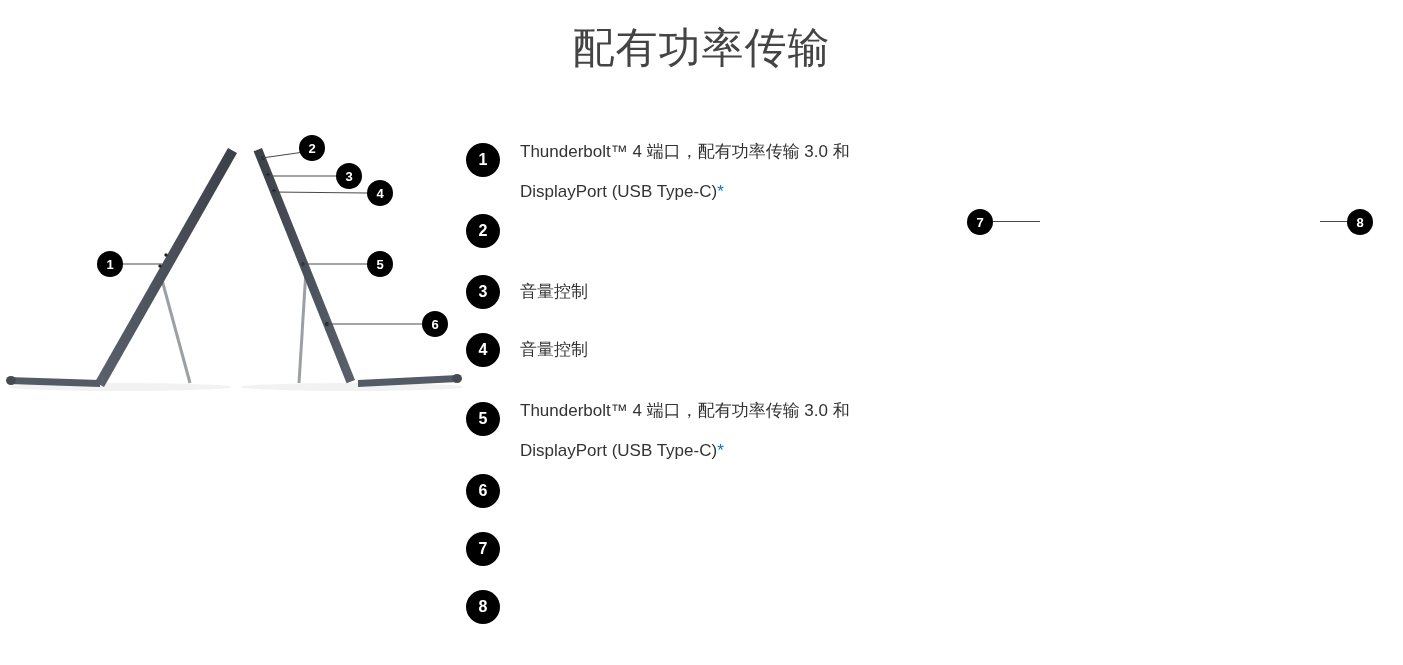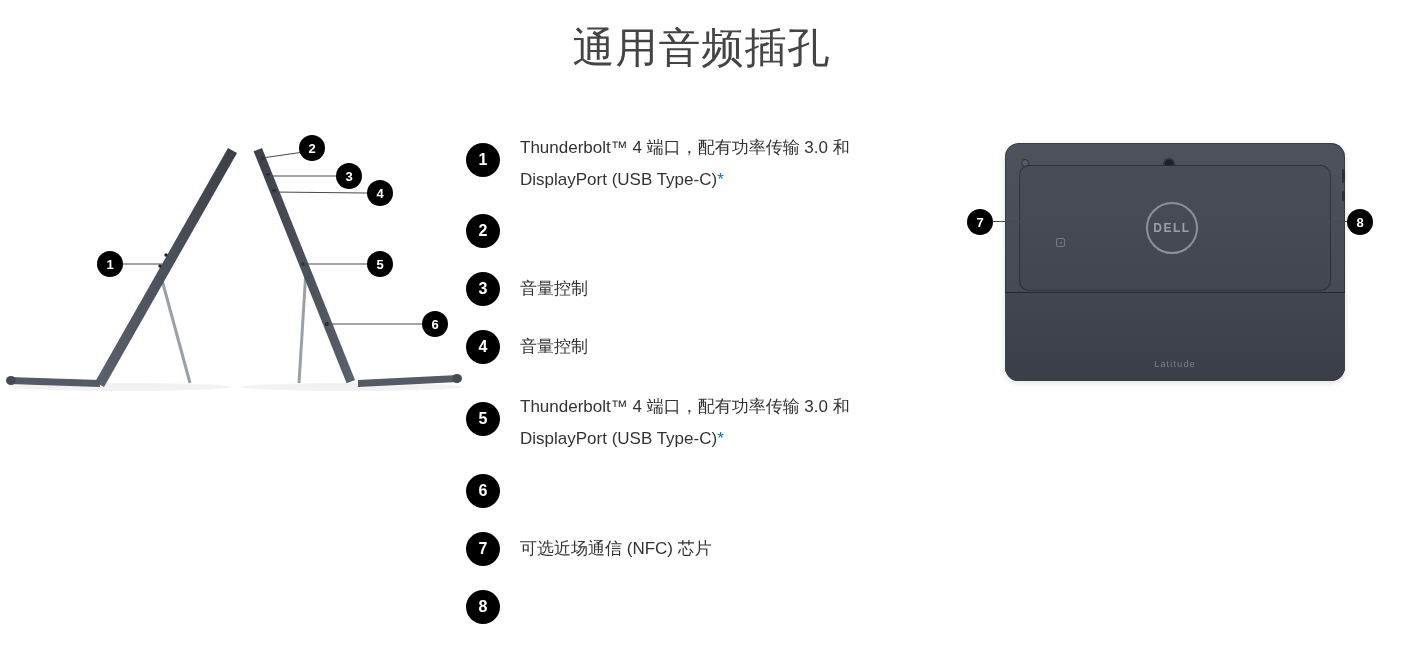--- a/index.html
+++ b/index.html
@@ -15,21 +15,21 @@
   
   .badge {
     background:#000; color:#fff; border-radius:50%;
     display:flex; align-items:center; justify-content:center; font-weight:bold;
   }
   .badge-sm { position:absolute; width:26px; height:26px; font-size:13px; }
   .badge-lg { width:34px; height:34px; font-size:16px; flex:0 0 34px; }
   
   .legend { position:absolute; left:466px; top:0; width:470px; }
   .legend-item { position:absolute; left:0; display:flex; gap:20px; align-items:center; }
-  .legend-text { font-size:17px; line-height:32px; color:#333; width:400px; }
+  .legend-text { font-size:17px; line-height:40px; color:#333; width:400px; }
   .legend-item.multiline { align-items:flex-start; }
   .legend-item.multiline .legend-text { margin-top:-11px; }
   .asterisk { color:#0672cb; }
   
   .side-views { position:absolute; left:0; top:130px; width:465px; height:265px; }
   
   .tablet-back {
     position:absolute; left:1005px; top:143px; width:340px; height:238px;
     border-radius:14px; background:linear-gradient(180deg,#4d525d 0%,#454a54 60%,#3d414b 100%);
     box-shadow: inset 0 0 0 1px rgba(0,0,0,.25), 0 2px 6px rgba(0,0,0,.12);
@@ -74,21 +74,21 @@
     content:""; position:absolute; left:2.5px; top:2.5px; width:2px; height:2px;
     border-radius:50%; background:rgba(255,255,255,.28);
   }
   .hline { position:absolute; height:1px; background:#4a4a4a; }
 </style>
 </head>
 <body>
 
 <div class="page">
 
-  <h1 class="page-title">通用音频插孔</h1>
+  <h1 class="page-title">配有功率传输</h1>
 
   <div class="side-views">
     <svg width="465" height="265" viewBox="0 0 465 265">
       <defs>
         <linearGradient id="gA" x1="0" y1="0" x2="1" y2="0">
           <stop offset="0" stop-color="#5b626d"></stop>
             <stop offset="1" stop-color="#3b3f48"></stop>
         </linearGradient>
         <linearGradient id="gB" x1="0" y1="0" x2="1" y2="0">
           <stop offset="0" stop-color="#3b3f48"></stop>
@@ -157,41 +157,27 @@
       <div class="badge badge-lg">5</div>
       <div class="legend-text"><span>Thunderbolt™ 4 端口，配有功率传输 3.0 和 DisplayPort (USB Type-C)</span><span class="asterisk">*</span></div>
     </div>
 
     <div class="legend-item" style="top:474px;">
       <div class="badge badge-lg">6</div>
     </div>
 
     <div class="legend-item" style="top:532px;">
       <div class="badge badge-lg">7</div>
-      <div class="legend-text"><span>可选近场通信 (NFC) 芯片</span></div>
     </div>
 
     <div class="legend-item" style="top:590px;">
       <div class="badge badge-lg">8</div>
     </div>
 
   </div>
 
-  <div class="tablet-back">
-    <div class="screw-dot"></div>
-    <div class="camera-dot"></div>
-    <div class="side-slot slot-1"></div>
-    <div class="side-slot slot-2"></div>
-    <div class="back-panel">
-      <div class="nfc-mark"></div>
-    </div>
-    <div class="dell-logo">DELL</div>
-    <div class="kickstand">
-      <div class="latitude-text">Latitude</div>
-    </div>
-  </div>
 
   <div class="hline" style="left:993px;  top:221px; width:47px;"></div>
   <div class="hline" style="left:1320px; top:221px; width:27px;"></div>
   <div class="badge badge-sm" style="left:967px;  top:209px;">7</div>
   <div class="badge badge-sm" style="left:1347px; top:209px;">8</div>
 
 </div>
 
 </body></html>

